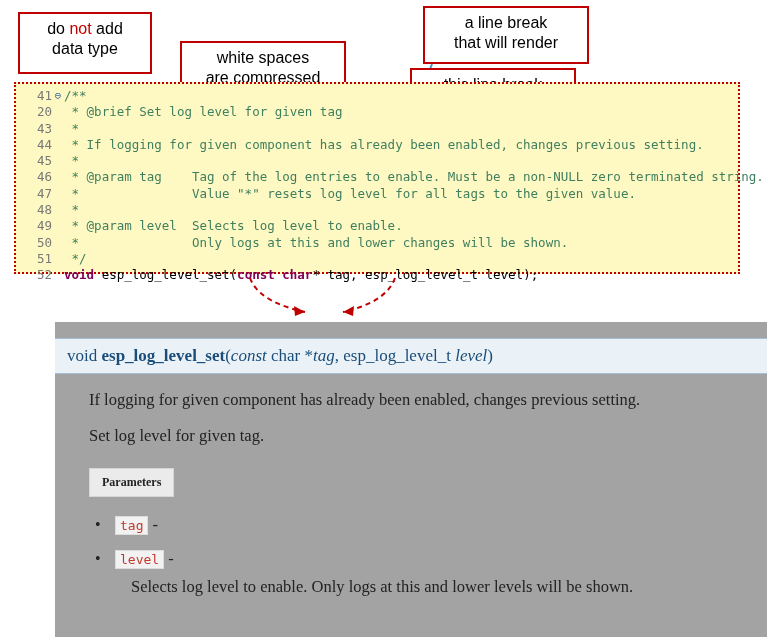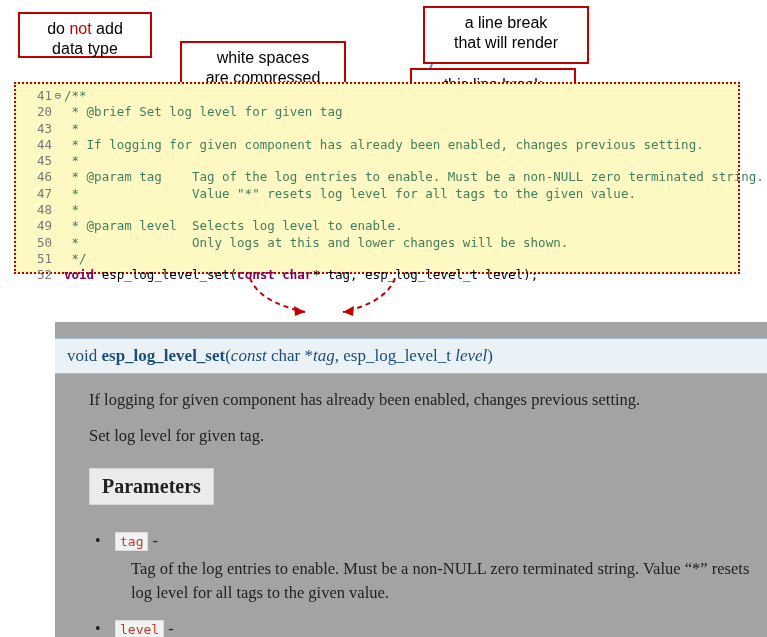--- a/index.html
+++ b/index.html
@@ -28,21 +28,21 @@
     box-sizing: border-box;
     font-family: "Liberation Sans", sans-serif;
   }
   .callout .red {
     color: #c00000;
   }
   #callout-no-datatype {
     left: 18px;
     top: 12px;
     width: 134px;
-    height: 46px;
+    height: 62px;
   }
   #callout-whitespace {
     left: 172px;
     top: 41px;
     width: 166px;
     height: 58px;
     margin-left: 8px;
   }
   #callout-linebreak-render {
     left: 410px;
@@ -147,26 +147,26 @@
   #doc-signature .sig-name { font-weight: bold; color: #1a4d7a; }
   #doc-signature .sig-it { font-style: italic; }
   .doc-para {
     font-family: "Liberation Serif", serif;
     font-size: 16.5px;
     color: #222222;
     margin: 16px 0 0 34px;
   }
   #params-header {
     display: inline-block;
-    margin: 22px 0 12px 34px;
+    margin: 22px 0 4px 34px;
     background: #ebebeb;
     border: 1px solid #d6d6d6;
     padding: 6px 12px;
     font-family: "Liberation Serif", serif;
-    font-size: 20px;
+    font-size: 12px;
     font-weight: bold;
     color: #222222;
   }
   .param-item {
     margin: 14px 0 0 60px;
     position: relative;
     font-family: "Liberation Serif", serif;
     font-size: 16.5px;
     color: #222222;
   }
@@ -315,21 +315,20 @@
 
   <div class="doc-para">If logging for given component has already been enabled, changes previous setting.</div>
   <div class="doc-para">Set log level for given tag.</div>
 
   <div id="params-header">Parameters</div>
 
   <div class="param-item">
     <span class="param-bullet">•</span>
     <span class="param-code">tag</span>
     <span>-</span>
-    <div class="param-desc">Tag of the log entries to enable. Must be a non-NULL zero terminated string. Value “*” resets log level for all tags to the given value.</div>
   </div>
 
   <div class="param-item">
     <span class="param-bullet">•</span>
     <span class="param-code">level</span>
     <span>-</span>
     <div class="param-desc">Selects log level to enable. Only logs at this and lower levels will be shown.</div>
   </div>
 
 </div>

